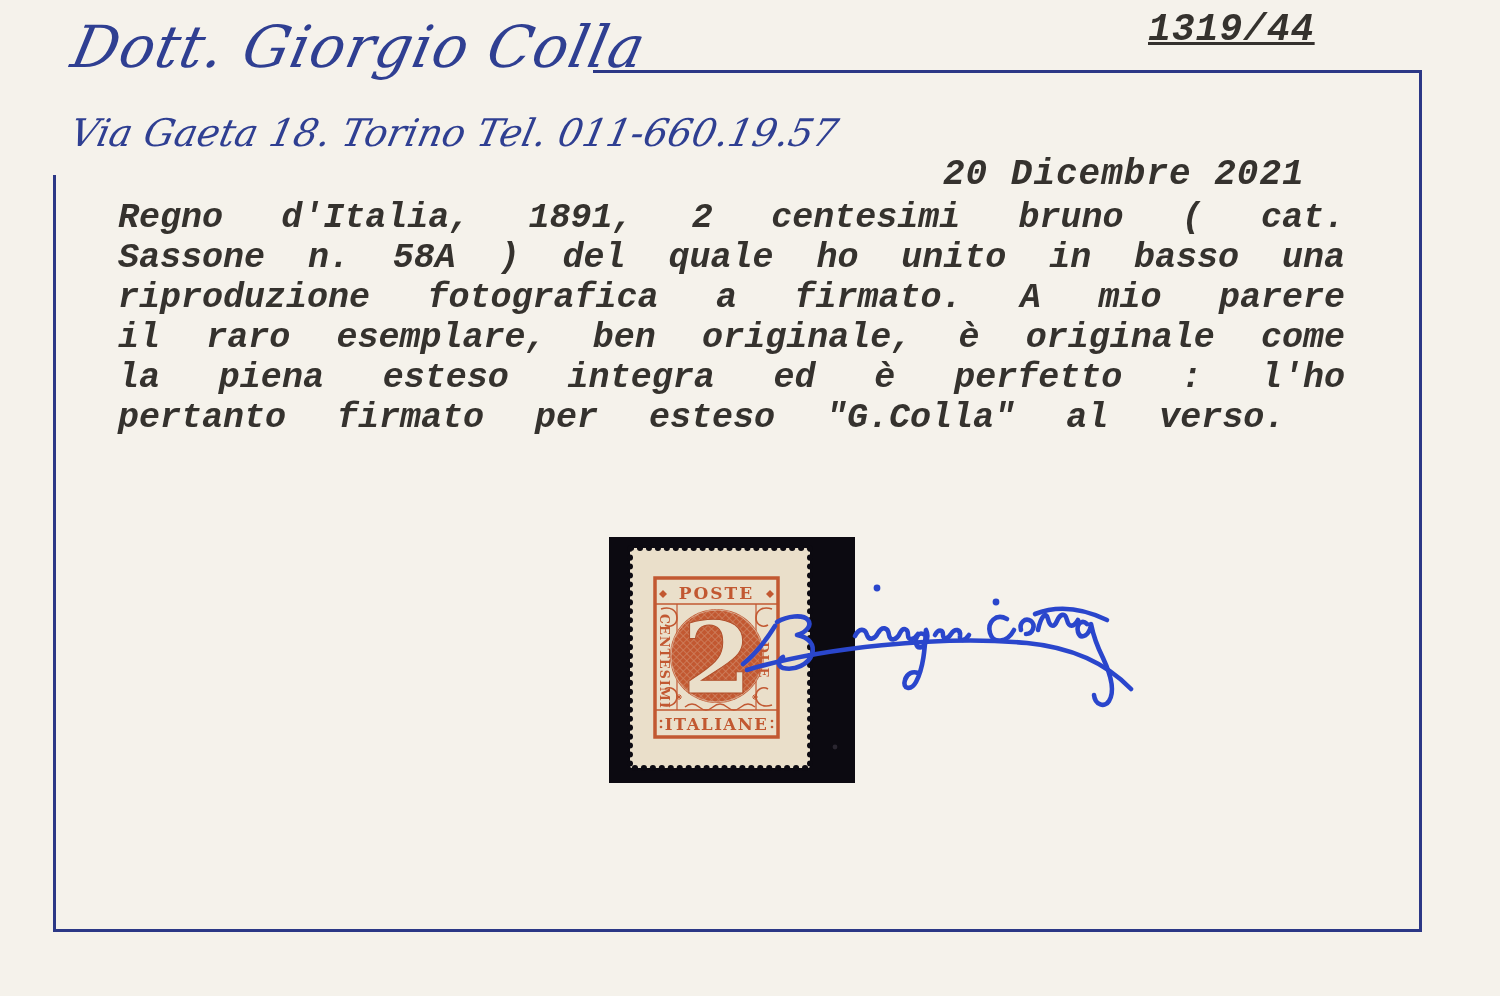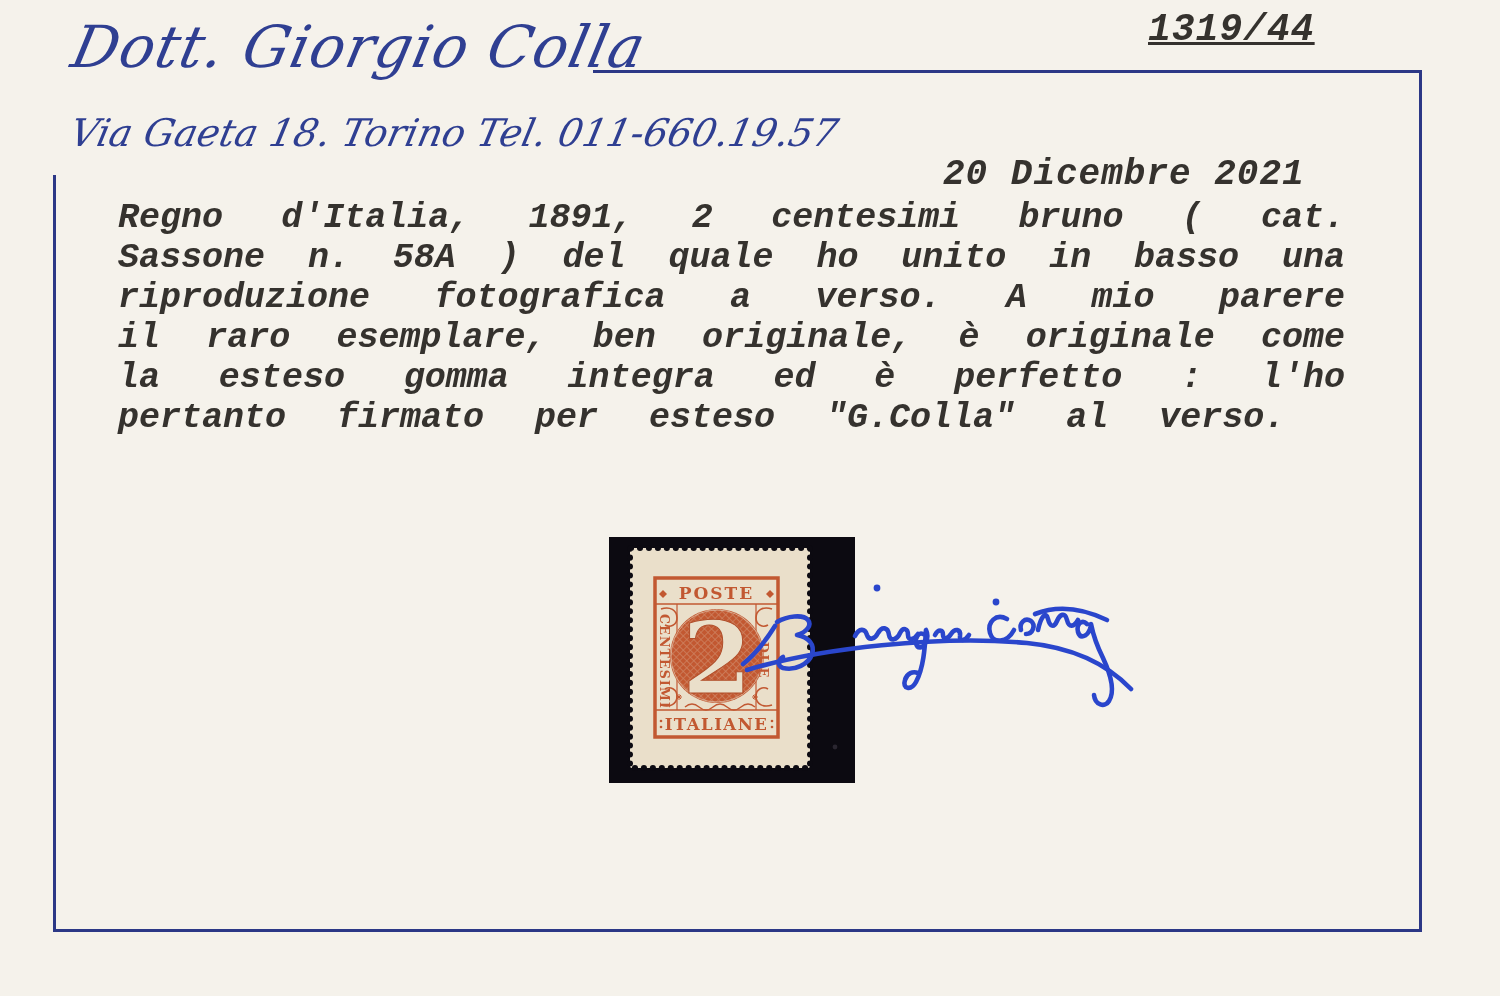--- a/index.html
+++ b/index.html
@@ -76,23 +76,23 @@
   <div class="rule-top"></div>
   <div class="frame-right"></div>
   <div class="frame-left"></div>
   <div class="frame-bottom"></div>
 
   <div class="cert-date">20 Dicembre 2021</div>
 
   <div class="body-text">
     <div class="body-line">Regno d'Italia, 1891, 2 centesimi bruno ( cat.</div>
     <div class="body-line">Sassone n. 58A ) del quale ho unito in basso una</div>
-    <div class="body-line">riproduzione fotografica  a verso. A mio parere</div>
+    <div class="body-line">riproduzione fotografica  a firmato. A mio parere</div>
     <div class="body-line">il raro esemplare, ben originale, è originale come</div>
-    <div class="body-line">la esteso gomma integra ed è perfetto : l'ho</div>
+    <div class="body-line">la piena esteso integra ed è perfetto : l'ho</div>
     <div class="body-line last">pertanto firmato per esteso "G.Colla" al verso.</div>
   </div>
 
   <div class="stamp-photo">
     <svg width="246" height="246" viewBox="0 0 246 246" xmlns="http://www.w3.org/2000/svg">
       <defs>
         <pattern id="xh" width="5" height="5" patternUnits="userSpaceOnUse" patternTransform="rotate(45)">
           <path d="M0,2.5 H5 M2.5,0 V5" stroke="#eadfca" stroke-width="0.8" opacity="0.30"></path>
         </pattern>
       </defs>

